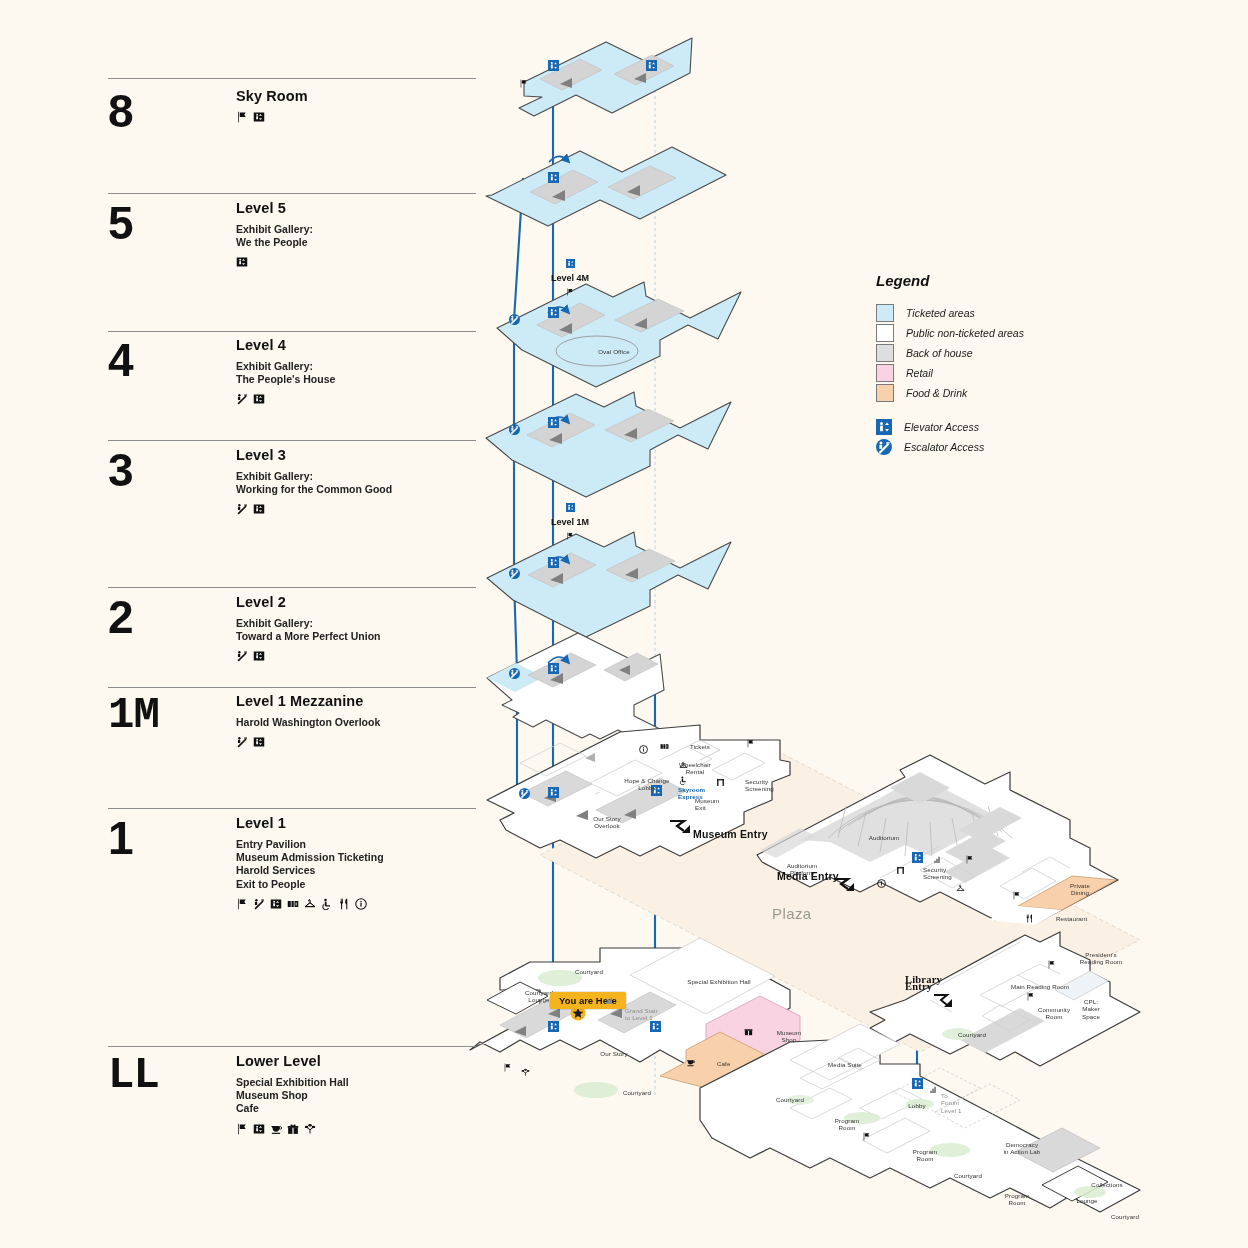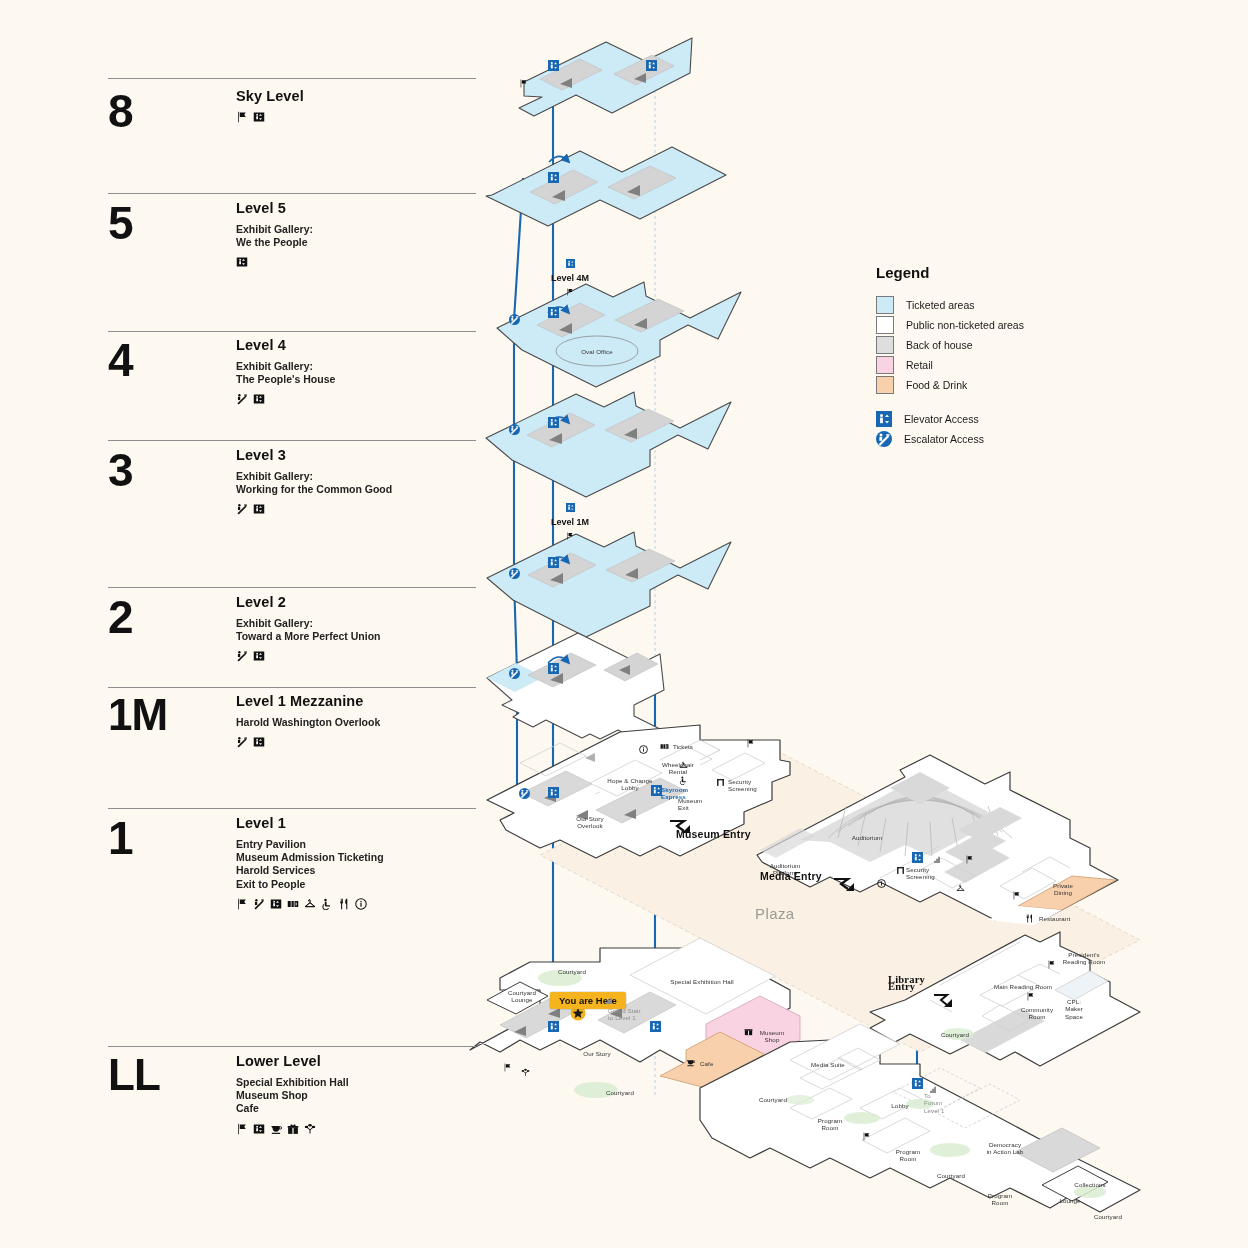--- a/index.html
+++ b/index.html
@@ -15,46 +15,46 @@
   #stage{position:absolute;left:0;top:0;width:1248px;height:1248px;}
 
   
   .level-row{position:absolute;left:108px;width:368px;}
   .level-rule{position:absolute;left:108px;width:368px;height:1px;background:#8d8d8d;}
   .level-num{
     position:absolute;left:0;top:0;
     font-size:46px;font-weight:700;letter-spacing:-1px;
     color:#111;line-height:1;
   }
-  .level-num.sm{font-size:44px;}
+  .level-num.sm{font-size:44px;font-family:Liberation Mono, monospace;}
   .level-body{position:absolute;left:128px;top:0;width:250px;}
   .level-title{font-size:14.5px;font-weight:700;color:#111;letter-spacing:.1px;margin:0 0 7px 0;}
   .level-sub{font-size:10.5px;line-height:13.2px;color:#222;font-weight:600;}
   .icon-row{margin-top:7px;display:flex;gap:5px;align-items:center;}
   .gi{display:inline-block;width:12px;height:12px;}
   .gi svg{display:block;width:12px;height:12px;}
 
   
-  #legend{position:absolute;left:876px;top:264px;width:240px;}
+  #legend{position:absolute;left:876px;top:272px;width:240px;font-style:italic;}
   .legend-title{font-size:15px;font-weight:700;color:#111;margin-bottom:14px;}
   .legend-item{display:flex;align-items:center;height:20px;margin-bottom:0px;}
   .swatch{width:16px;height:16px;border:1px solid #7a7a7a;margin-right:12px;flex:none;}
   .legend-label{font-size:10.5px;color:#1a1a1a;font-weight:500;}
   .legend-gap{height:14px;}
   .legend-badge{width:16px;height:16px;margin-right:12px;flex:none;display:block;}
 
   
   #plates{position:absolute;left:0;top:0;width:1248px;height:1248px;}
   .plate-label{
     position:absolute;font-size:9px;font-weight:600;color:#111;white-space:nowrap;
     display:flex;align-items:center;gap:5px;flex-direction:column;
   }
   .map-text{
     position:absolute;font-size:6.2px;color:#333;white-space:nowrap;
-    line-height:7.4px;letter-spacing:.1px;font-weight:500;
+    line-height:7.4px;letter-spacing:.1px;font-weight:500;margin-left:17px;
   }
   .map-text.big{font-size:10.5px;font-weight:700;color:#111;letter-spacing:.2px;}
   .map-text.plaza{font-size:15px;font-weight:500;color:#9a9a93;letter-spacing:.4px;}
   .map-text.blue{color:#1767b3;font-weight:700;}
   .map-text.grey{color:#8d8d8d;}
   .map-text.ctr{transform:translateX(-50%);text-align:center;}
 
   .youhere{
     position:absolute;background:#f5b41d;border-radius:2px;
     padding:3px 9px;font-size:9.5px;font-weight:700;color:#111;white-space:nowrap;
@@ -245,21 +245,21 @@
       <path d="M578,1008 l1.6,3.4 3.7,.4 -2.8,2.5 .8,3.6 -3.3,-1.9 -3.3,1.9 .8,-3.6 -2.8,-2.5 3.7,-.4 Z" fill="#1a1a1a"></path>
     </g>
   </svg>
 
   <div>
 
     <div class="level-rule" style="top:78px;"></div>
     <div class="level-row" style="top:88px;">
       <div class="level-num">8</div>
       <div class="level-body">
-        <div class="level-title">Sky Level</div>
+        <div class="level-title">Sky Room</div>
         <div class="icon-row">
           <span class="gi">
               <svg viewBox="0 0 16 16">
                 <path d="M3 1h1v14H3z" fill="#111"></path>
                 <path d="M5 2h8l-2 3 2 3H5z" fill="#111"></path>
               </svg>
             </span>
           <span class="gi">
               <svg viewBox="0 0 16 16">
                 <rect x="1" y="2" width="14" height="12" fill="#111"></rect>

